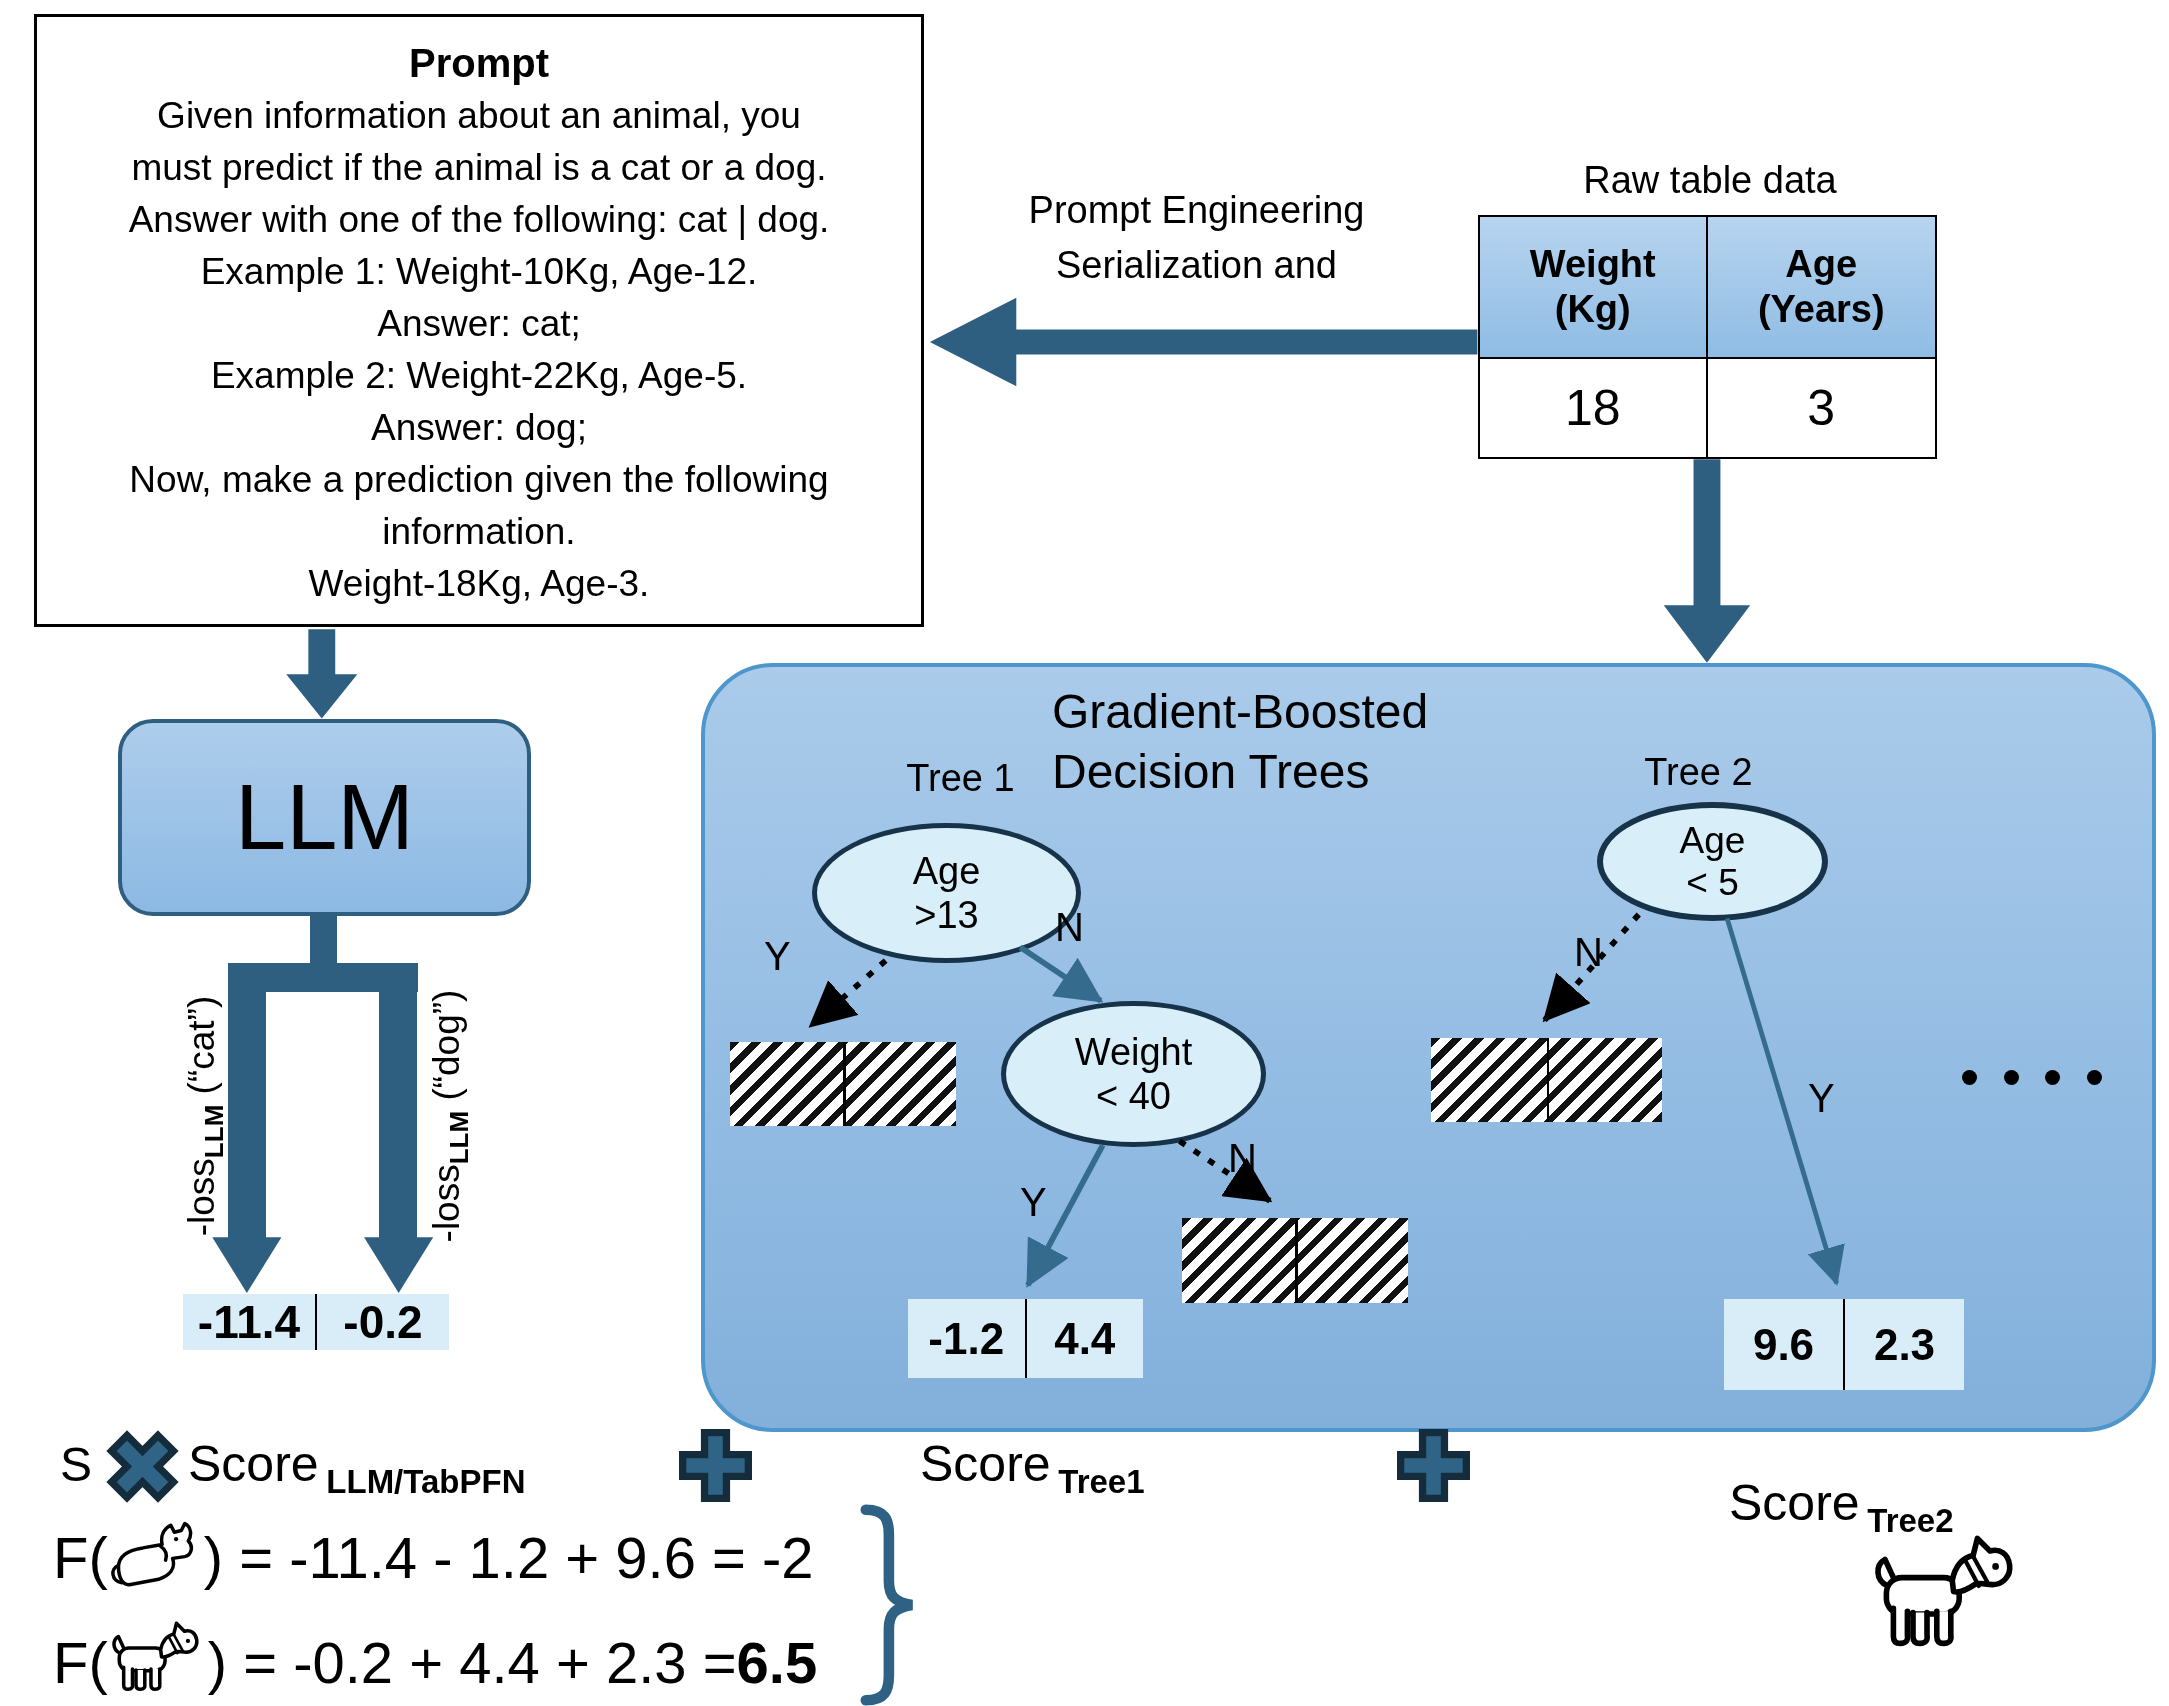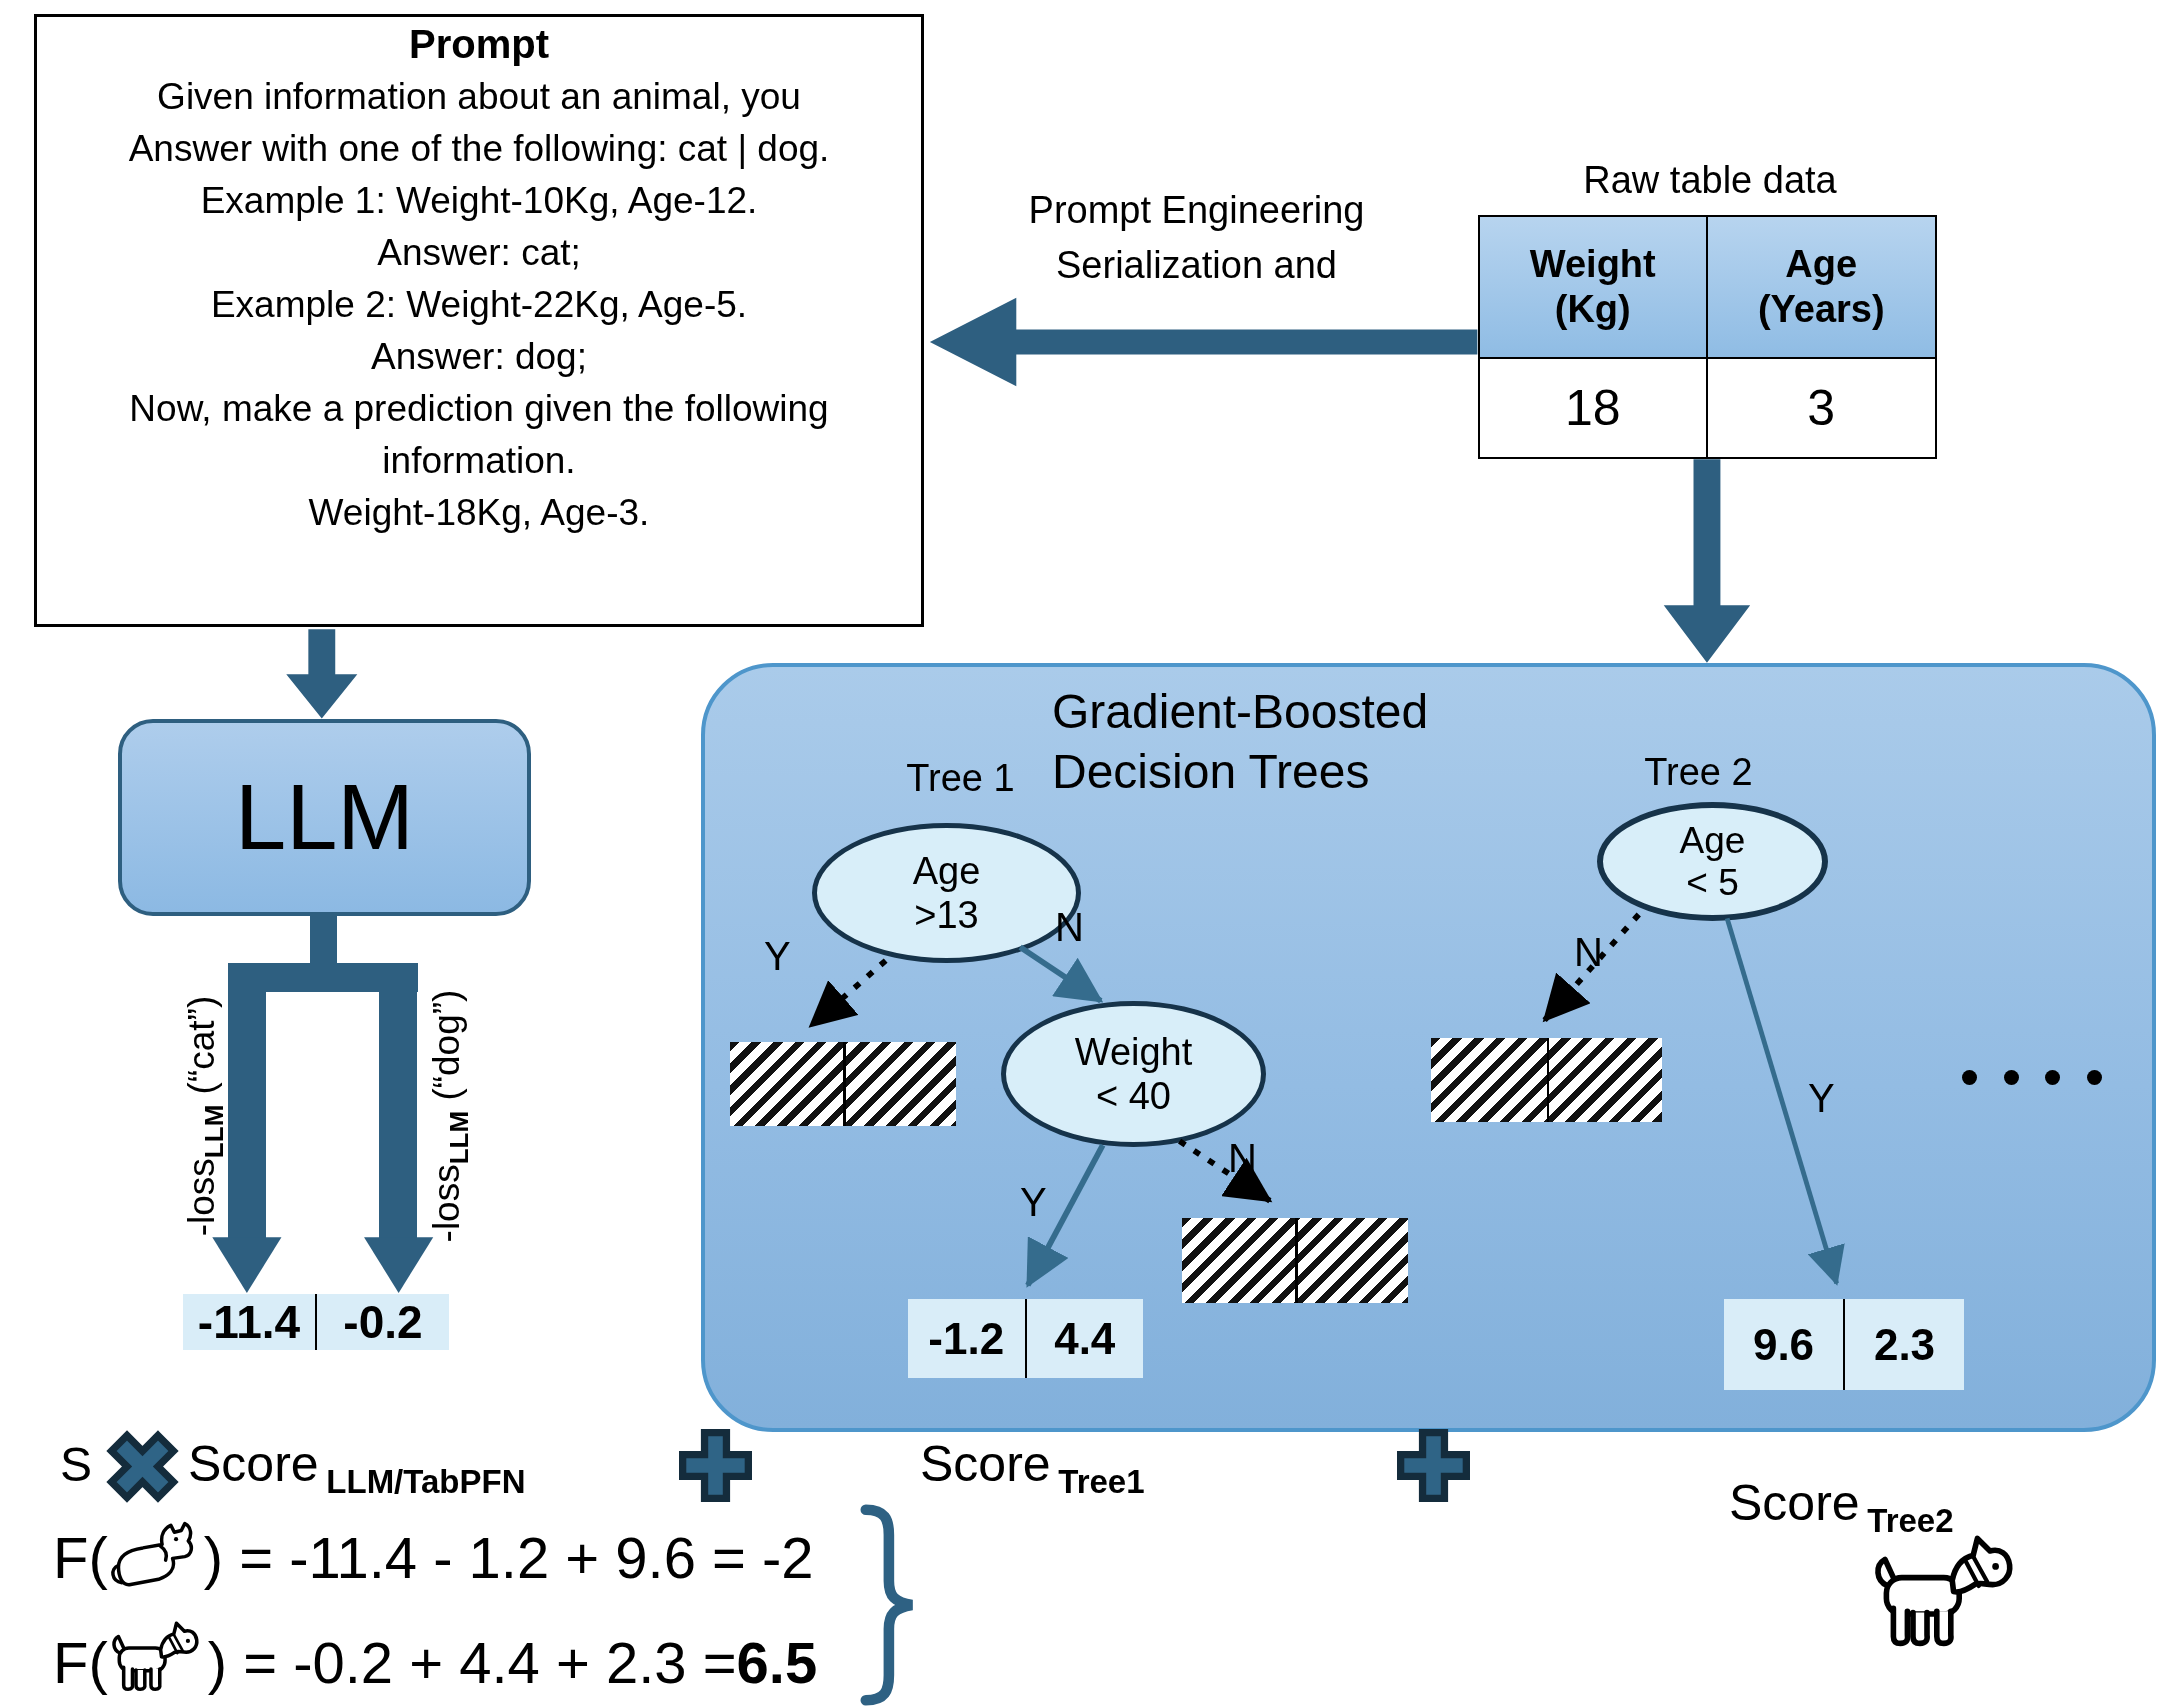--- a/index.html
+++ b/index.html
@@ -3,21 +3,21 @@
 <meta charset="utf-8">
 <style>
   html,body{margin:0;padding:0;background:#ffffff;}
   #canvas{
     position:relative;width:2169px;height:1706px;background:#fff;overflow:hidden;
     font-family:"Liberation Sans", sans-serif;color:#000;
   }
   .abs{position:absolute;}
   
   .prompt-box{left:34px;top:14.4px;width:890px;height:613px;border:3.8px solid #000;background:#fff;box-sizing:border-box;text-align:center;}
-  .prompt-title{font-size:40px;font-weight:bold;margin-top:5px;margin-bottom:3.8px;}
+  .prompt-title{font-size:40px;font-weight:bold;margin-top:24px;margin-bottom:3.8px;}
   .prompt-line{font-size:37px;line-height:52px;}
   
   .serialization{left:940px;top:183px;width:513px;text-align:center;font-size:38px;line-height:55px;}
   
   .raw-title{left:1484px;top:159px;width:452px;text-align:center;font-size:38px;}
   .raw-table{left:1478px;top:215px;width:459px;height:244px;border:2.9px solid #000;box-sizing:border-box;display:grid;grid-template-columns:1fr 1fr;grid-template-rows:142px 1fr;}
   .raw-th{background:linear-gradient(180deg,#b7d4ef,#8fbce4);font-weight:bold;font-size:38px;line-height:45px;display:flex;flex-direction:column;justify-content:center;align-items:center;border-bottom:2.9px solid #000;}
   .raw-th.first,.raw-td.first{border-right:2.9px solid #000;}
   .raw-td{background:#fff;font-size:50px;display:flex;justify-content:center;align-items:center;}
   
@@ -58,20 +58,21 @@
   svg.overlay{position:absolute;left:0;top:0;pointer-events:none;}
 </style>
 </head>
 <body>
 
 <div id="canvas">
 
   <div class="abs prompt-box">
     <div class="prompt-title">Prompt</div>
     <div class="prompt-line">Given information about an animal, you</div>
+    <div class="prompt-line">must predict if the animal is a cat or a dog.</div>
     <div class="prompt-line">Answer with one of the following: cat | dog.</div>
     <div class="prompt-line">Example 1: Weight-10Kg, Age-12.</div>
     <div class="prompt-line">Answer: cat;</div>
     <div class="prompt-line">Example 2: Weight-22Kg, Age-5.</div>
     <div class="prompt-line">Answer: dog;</div>
     <div class="prompt-line">Now, make a prediction given the following</div>
     <div class="prompt-line">information.</div>
     <div class="prompt-line">Weight-18Kg, Age-3.</div>
   </div>
 

